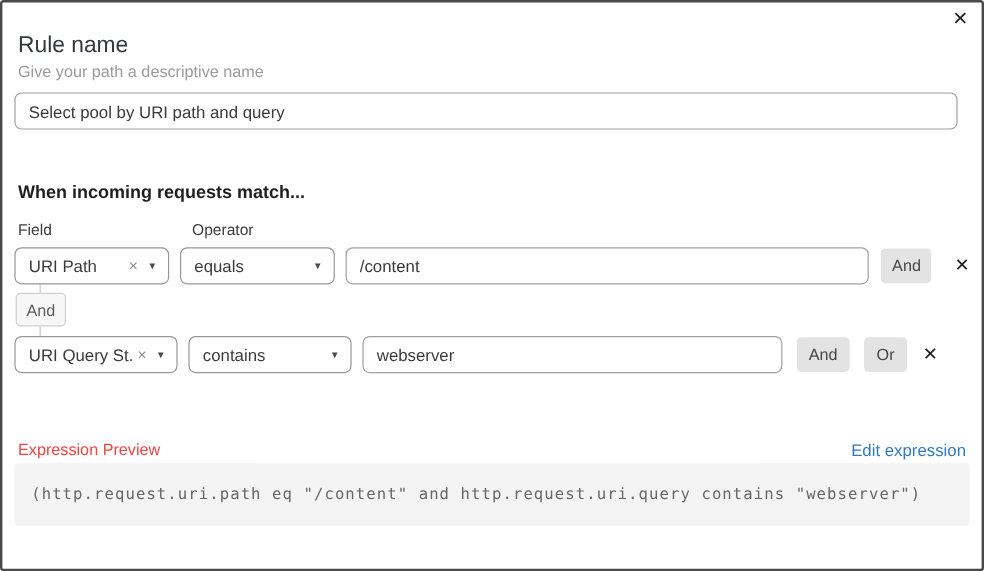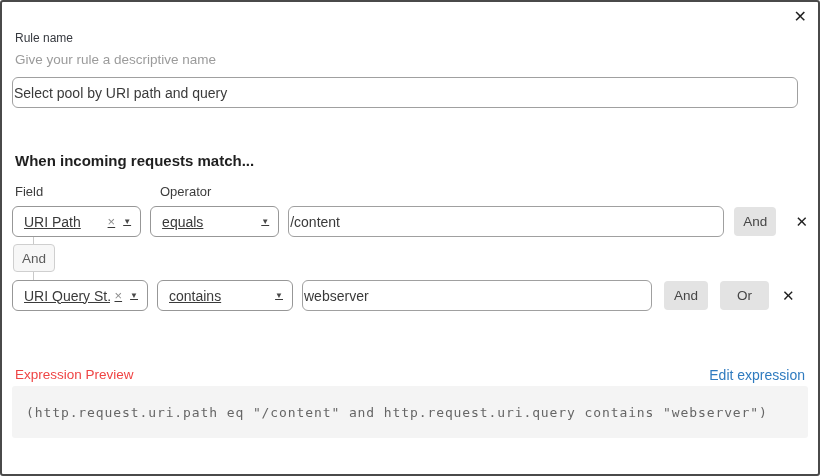--- a/index.html
+++ b/index.html
@@ -14,57 +14,57 @@
     color:#222;
     overflow:hidden;
   }
   .content{padding:10px 10px 0 10px;}
   .close-x{
     position:absolute;top:7px;right:11px;
     font-size:16px;font-weight:700;color:#1f1f1f;
     cursor:pointer;line-height:1;
   }
   .title{font-size:20px;font-weight:700;color:#1d1d1d;line-height:24px;margin:2px 0 0 3px;}
-  .label{font-size:12px;color:#36393f;line-height:18px;margin:17px 0 0 3px;}
+  .label{font-size:19px;color:#36393f;line-height:18px;margin:17px 0 0 3px;}
   .helper{font-size:13.5px;color:#9b9b9b;line-height:16px;margin:5px 0 0 3px;}
   .text-input{
     box-sizing:border-box;height:31px;
     border:1px solid #a0a0a0;border-radius:6px;
     font-family:"Liberation Sans","DejaVu Sans",sans-serif;
-    font-size:14px;color:#3a3a3a;padding:0 1px;background:#fff;outline:none;
+    font-size:14px;color:#3a3a3a;padding:0 11px;background:#fff;outline:none;
   }
   .rule-input{display:block;width:786px;margin-top:9px;}
   .section-heading{font-size:15px;font-weight:700;color:#1f1f1f;line-height:18px;margin:44px 0 0 3px;}
   .col-labels{display:flex;margin:14px 0 0 3px;font-size:13px;color:#3c3c3c;line-height:16px;}
   .col-field{width:145px;}
   .col-operator{width:143px;}
   .col-value{flex:1;}
   .cond-row{display:flex;align-items:center;margin-top:6px;height:31px;}
   .row2{margin-top:0;}
   .select{
     box-sizing:border-box;width:136px;height:31px;
     border:1px solid #979797;border-radius:6px;background:#fff;
     display:flex;align-items:center;padding:0 9px 0 11px;
-    font-size:14px;color:#3a3a3a;cursor:pointer;margin-right:9px;text-decoration:underline;
+    font-size:14px;color:#3a3a3a;cursor:pointer;margin-right:9px;
   }
   .select .sel-text{flex:1;white-space:nowrap;overflow:hidden;}
   .clear-x{color:#8d8d8d;font-size:13px;margin:0 8px 0 4px;line-height:1;}
   .chev{color:#4a4a4a;font-size:8px;line-height:1;}
   .value-input-1{width:464px;}
   .value-input-2{width:350px;}
   .conj-btn{
     box-sizing:border-box;height:29px;
     background:#e3e3e3;border:none;border-radius:4px;
     font-family:"Liberation Sans","DejaVu Sans",sans-serif;
     font-size:13.5px;color:#464646;cursor:pointer;
     display:flex;align-items:center;justify-content:center;
   }
   .and-1{width:44px;margin-left:10px;}
   .and-2{width:44px;margin-left:12px;}
-  .or-2{width:49px;margin-left:12px;}
+  .or-2{width:36px;margin-left:12px;}
   .remove-x{font-size:15px;font-weight:700;color:#1f1f1f;cursor:pointer;line-height:1;}
   .rm-1{margin-left:19px;}
   .rm-2{margin-left:13px;}
   .vline{width:1px;background:#c9c9c9;margin-left:21px;}
   .vl-top{height:7px;}
   .vl-bot{height:8px;}
   .conn-badge{
     box-sizing:border-box;width:42px;height:28px;margin-left:1px;
     background:#f7f7f7;border:1px solid #cfcfcf;border-radius:4px;
     display:flex;align-items:center;justify-content:center;
@@ -85,21 +85,21 @@
 </style>
 </head>
 <body>
 
 <div class="dialog">
   <span class="close-x">✕</span>
 
   <div class="content">
 
     <div class="label">Rule name</div>
-    <div class="helper">Give your rule a descriptive name</div>
+    <div class="helper">Give your path a descriptive name</div>
     <input class="text-input rule-input" type="text" value="Select pool by URI path and query" style="">
 
     <div class="section-heading">When incoming requests match...</div>
 
     <div class="col-labels">
       <div class="col-field">Field</div>
       <div class="col-operator">Operator</div>
     </div>
 
     <div class="cond-row">

